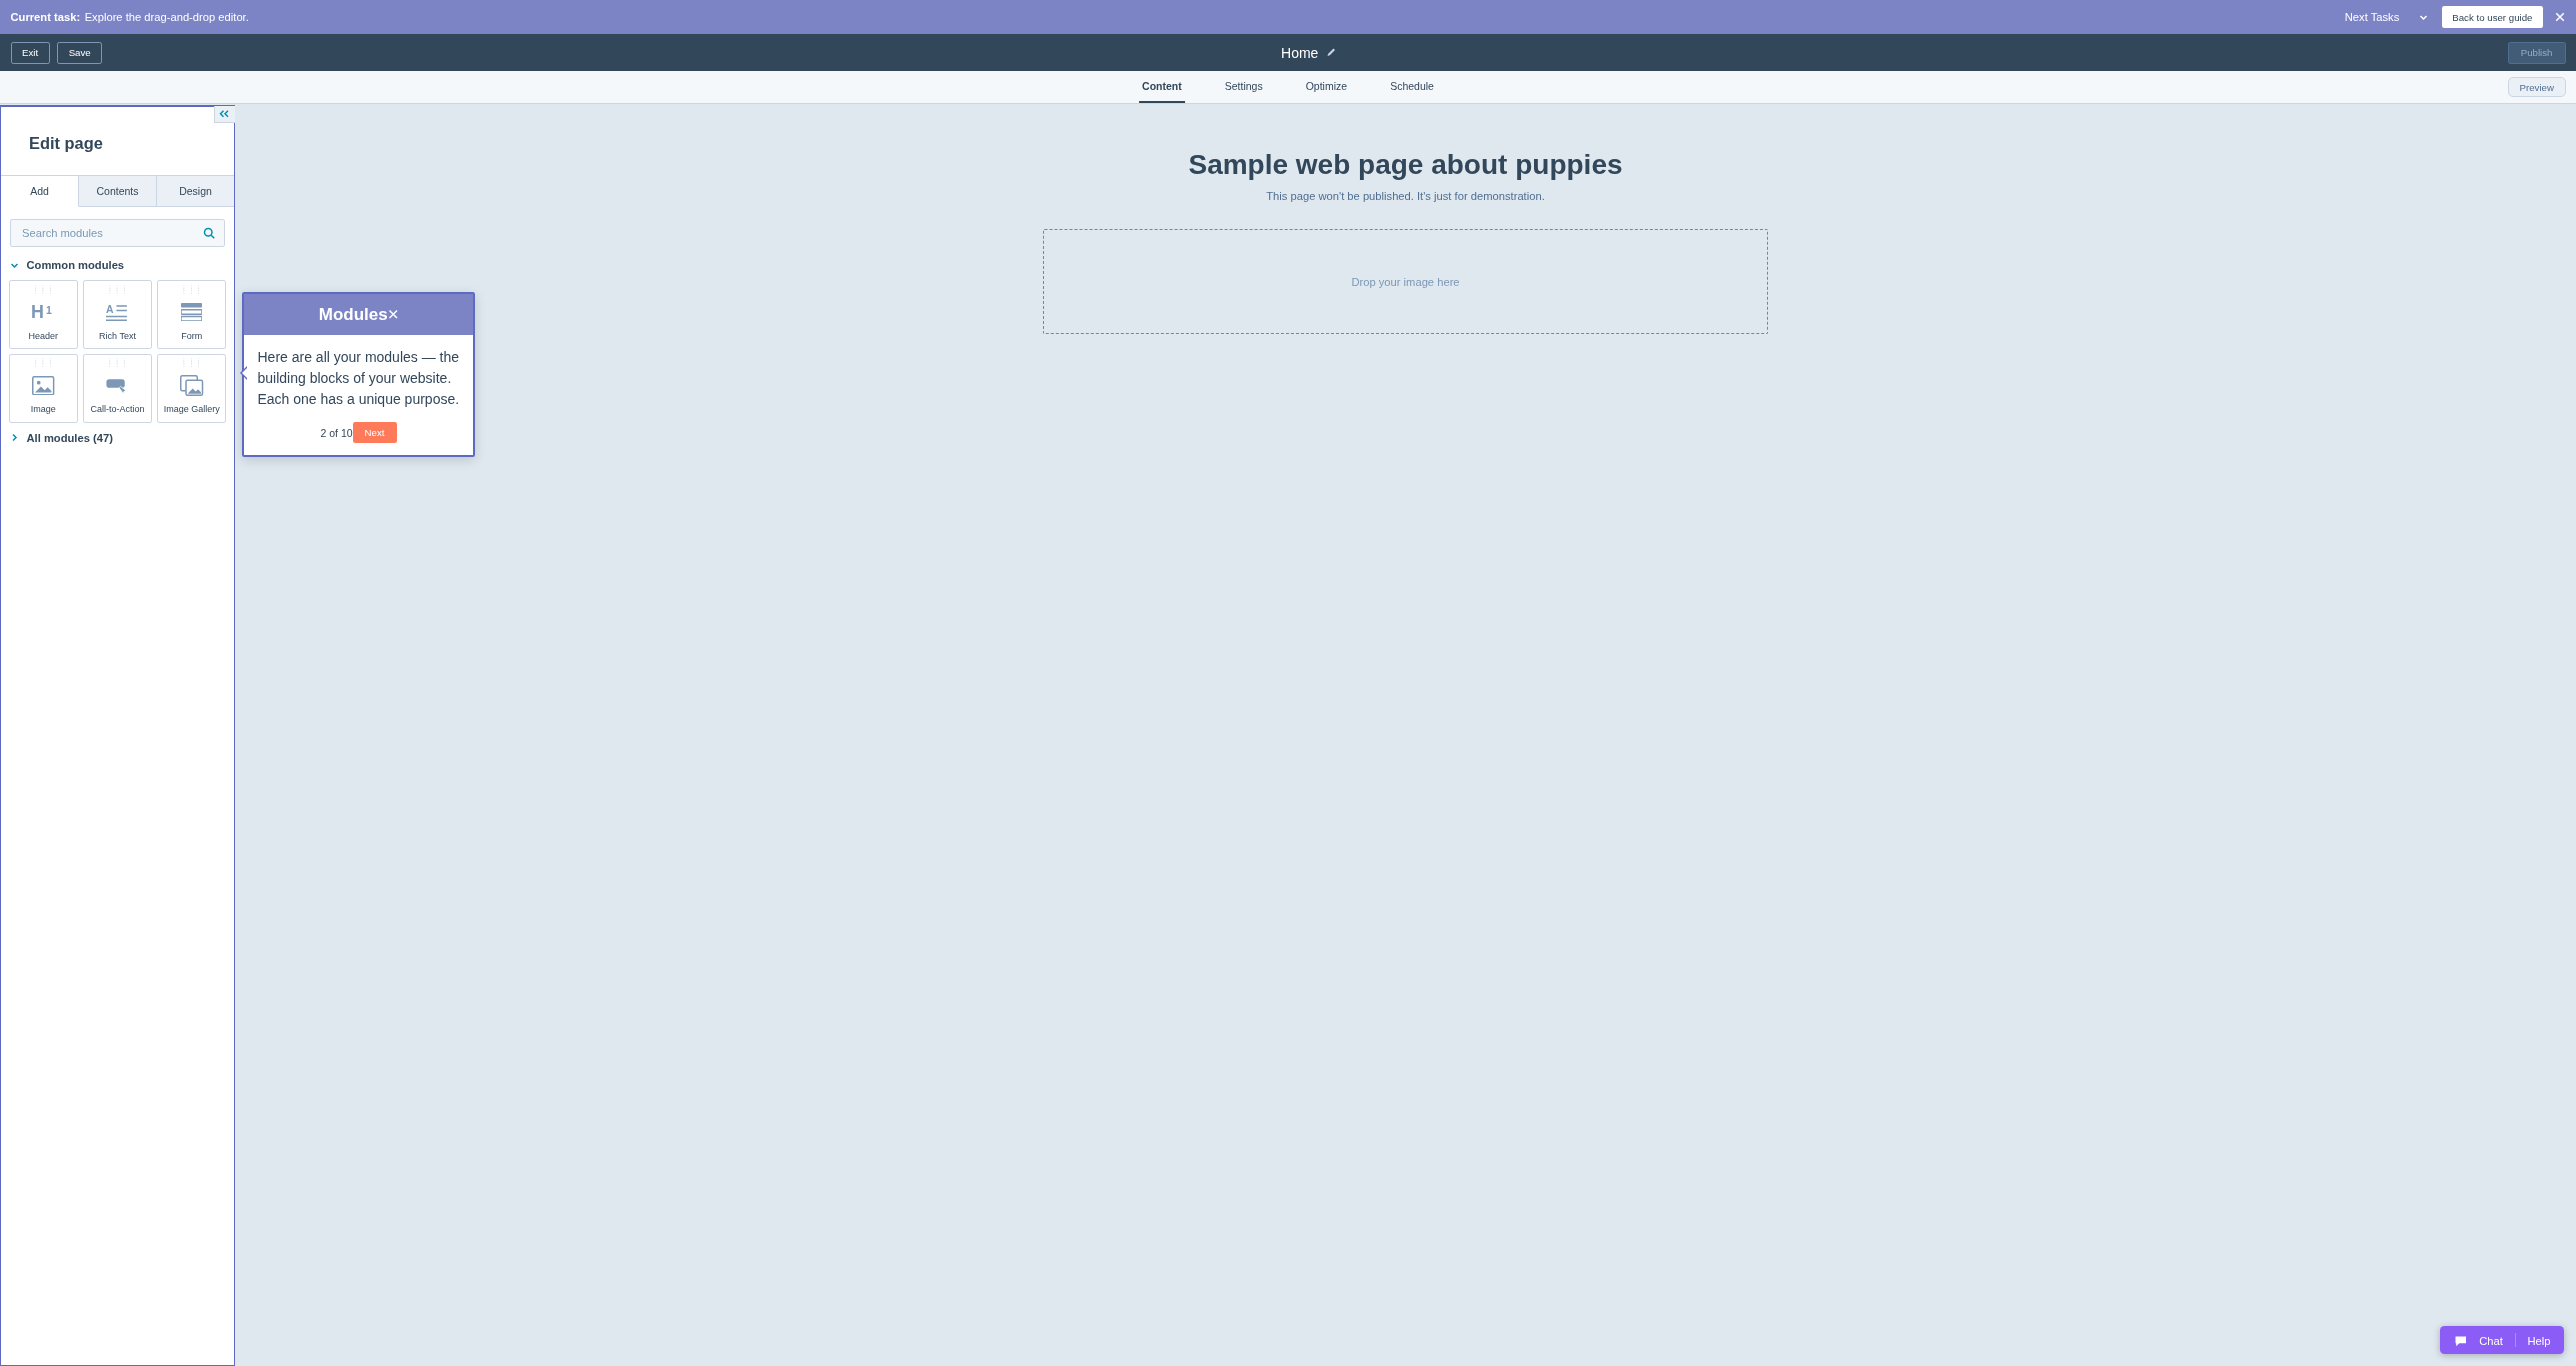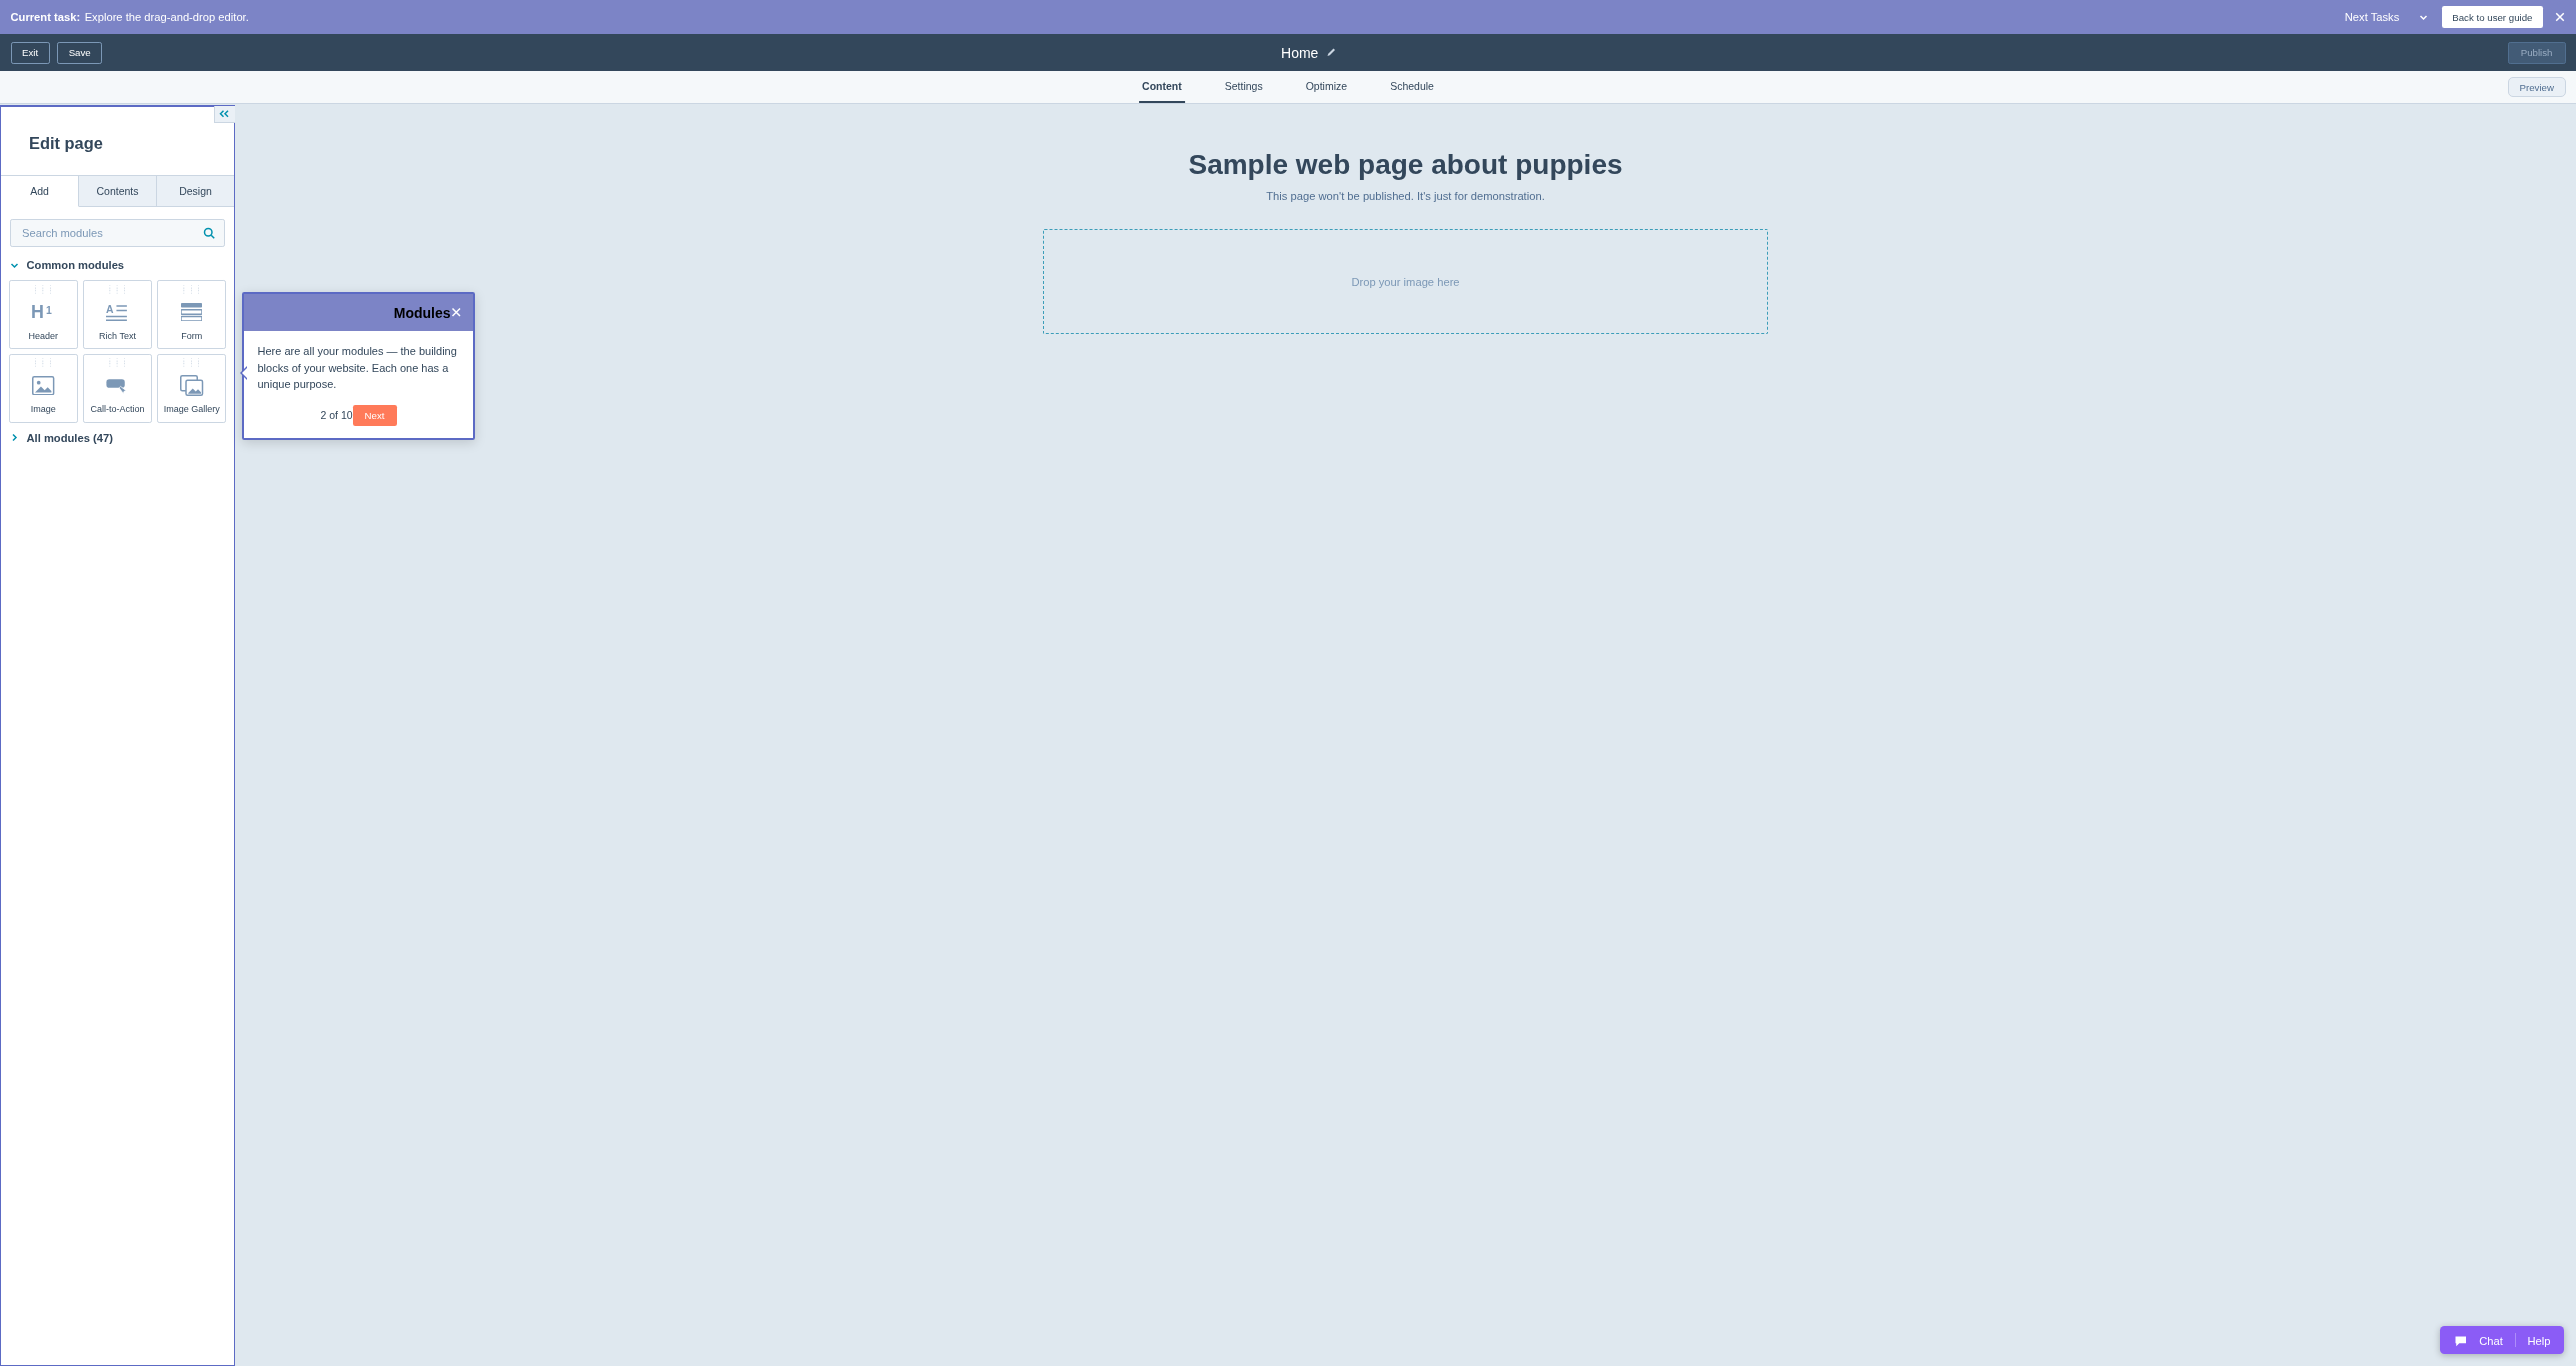--- a/index.html
+++ b/index.html
@@ -173,26 +173,26 @@
     position:absolute; top:187px; left:242px; width:233px;
     background:#fff; border:2.2px solid var(--highlight); border-radius:2.2px;
     box-shadow:0 3px 12px rgba(0,0,0,.15);
   }
   .popover::before {
     content:""; position:absolute; left:-9px; top:72px;
     border:7.5px solid transparent; border-right-color:#fff;
     filter: drop-shadow(-1.5px 0 0 var(--highlight));
   }
   .pop-header {
-    background:var(--purple); color:#000000; padding:10.5px 12px;
-    display:flex; align-items:center; justify-content:flex-end;
-    font-size:14px; font-weight:600;
+    background:var(--purple); color:#ffffff; padding:10.5px 12px;
+    display:flex; align-items:center; justify-content:center;
+    font-size:17px; font-weight:600;
   }
   .pop-close { cursor:pointer; font-size:12px; font-weight:400; }
-  .pop-body { padding:12px 13.5px; color:#33475b; font-size:11px; line-height:1.5; }
+  .pop-body { padding:12px 13.5px; color:#33475b; font-size:14px; line-height:1.5; }
   .pop-footer { display:flex; align-items:center; justify-content:center; padding:0 13.5px 12px; }
   .pop-step { color:#33475b; font-size:10.5px; }
   .pop-next {
     background:var(--orange); color:#fff; border:none; border-radius:2.2px;
     padding:5.2px 12px; font-size:9.7px; cursor:pointer;
   }
 
   
   .help-widget {
     position:absolute; right:12px; bottom:12px;

